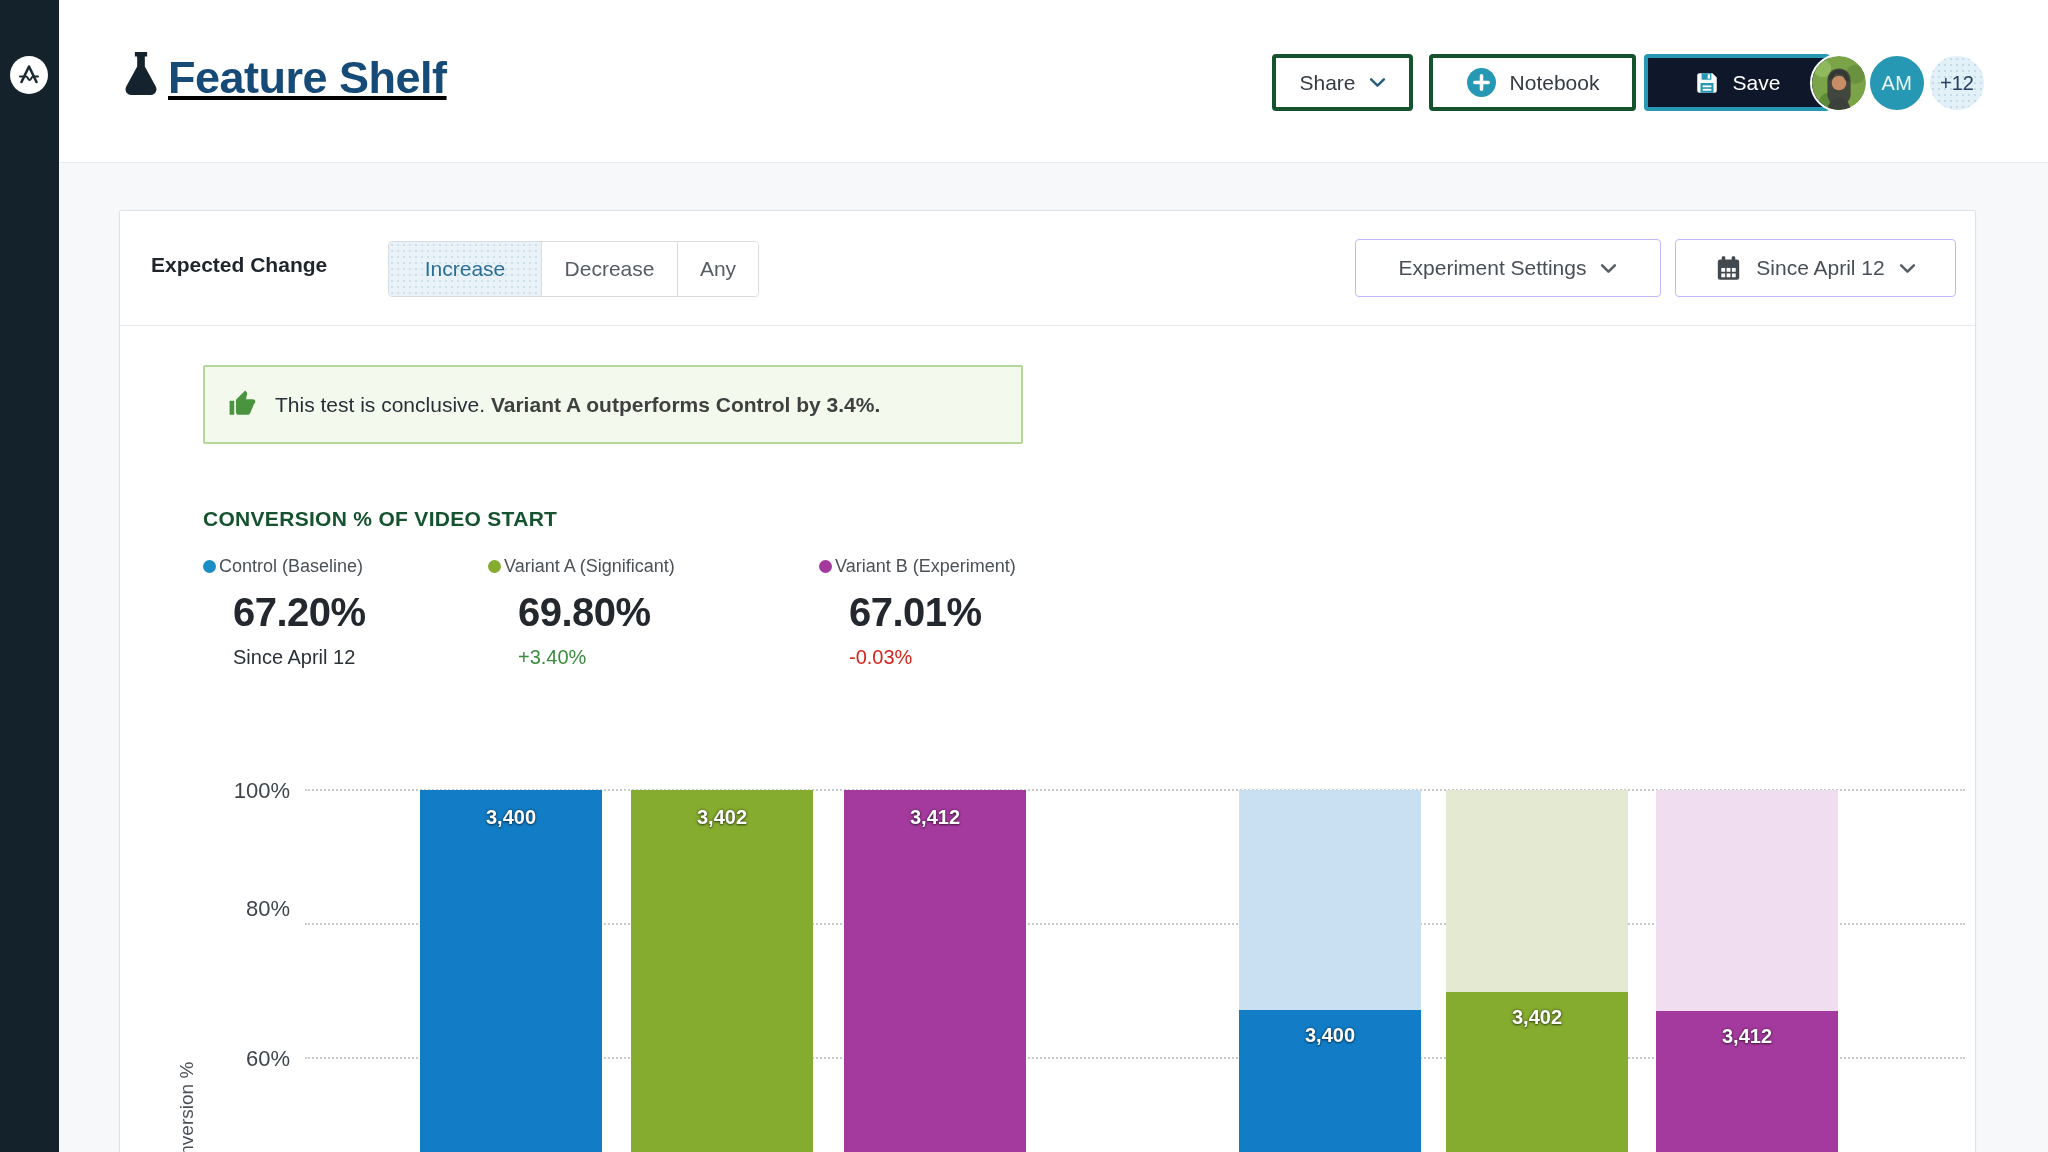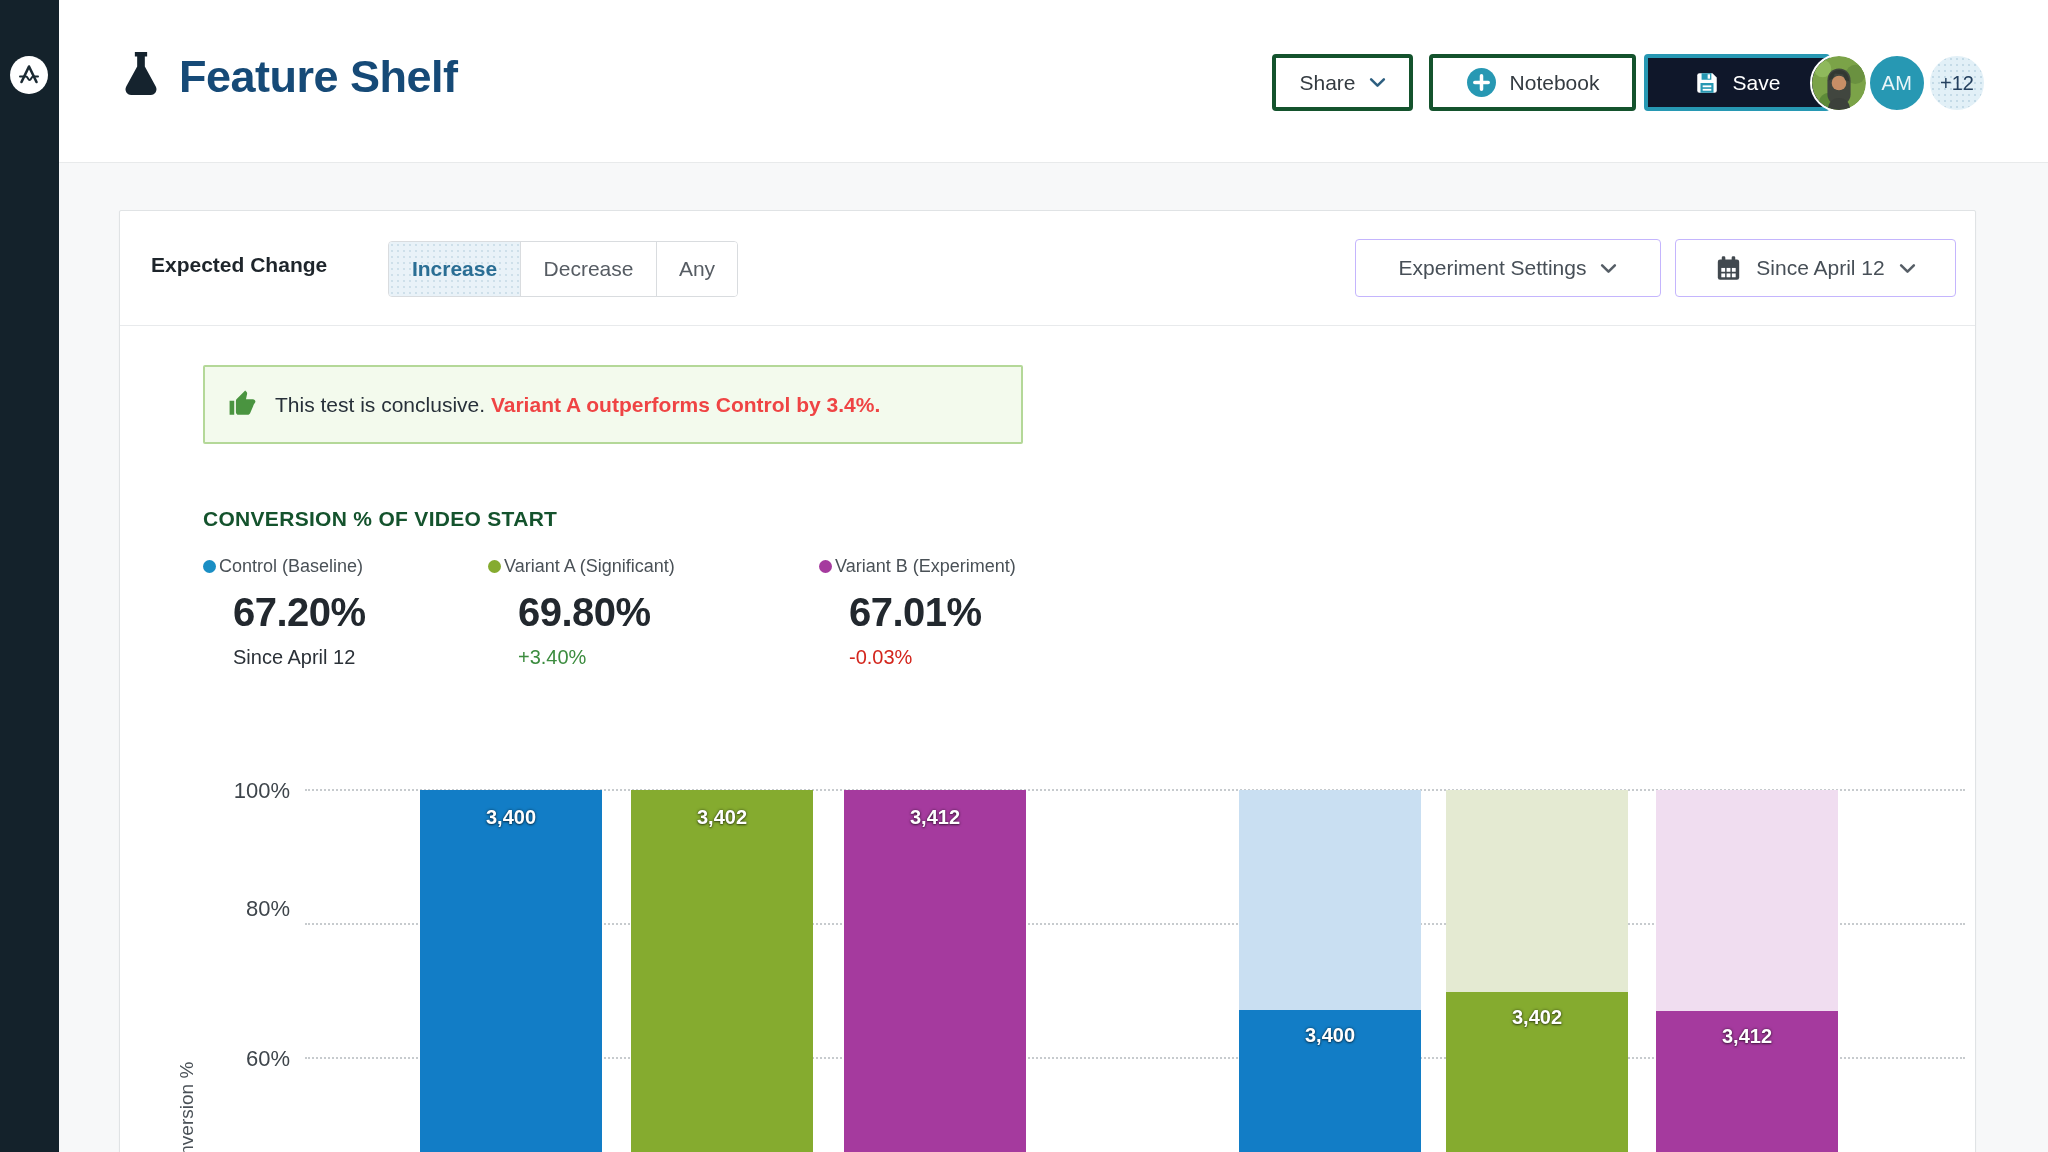--- a/index.html
+++ b/index.html
@@ -7,21 +7,21 @@
   .stage{
     position:relative;width:2048px;height:1152px;overflow:hidden;
     background:#f7f8f9;font-family:"Liberation Sans",sans-serif;
     -webkit-font-smoothing:antialiased;
   }
   
   .sidebar{position:absolute;left:0;top:0;width:59px;height:1152px;background:#14222b;z-index:5;}
   .sidebar .logo{position:absolute;left:9px;top:55px;width:40px;height:40px;cursor:pointer;}
   
   .header{position:absolute;left:59px;top:0;right:0;height:163px;background:#ffffff;border-bottom:1px solid #e8eaeb;z-index:4;}
-  .title-wrap{position:absolute;left:59px;top:50px;display:flex;align-items:center;gap:15px;}
+  .title-wrap{position:absolute;left:59px;top:50px;display:flex;align-items:flex-end;gap:4px;text-decoration:underline;}
   .page-title{font-size:45px;font-weight:700;color:#164a77;letter-spacing:-.5px;margin:0;}
   .hbtn{position:absolute;top:54px;height:57px;display:inline-flex;align-items:center;justify-content:center;
         gap:13px;background:#fff;border:4px solid #14532d;border-radius:4px;font-size:21px;color:#343b41;cursor:pointer;}
   .hbtn.share{left:1213px;width:141px;}
   .hbtn.notebook{left:1370px;width:207px;}
   .hbtn.save{left:1585px;width:186px;background:#0f172a;border-color:#2798b3;color:#ffffff;}
   .avatar{position:absolute;top:54px;width:58px;height:58px;border-radius:50%;border:2px solid #ffffff;
           display:flex;align-items:center;justify-content:center;font-size:20px;cursor:pointer;overflow:hidden;}
   .avatar.photo{left:1751px;padding:0;}
   .avatar.photo svg{display:block;width:100%;height:100%;}
@@ -39,21 +39,21 @@
      background-image:radial-gradient(rgba(42,110,148,.14) 1.3px,transparent 1.3px);background-size:6px 6px;}
   .dbtn{position:absolute;top:28px;height:58px;display:inline-flex;align-items:center;justify-content:center;gap:14px;
         background:#fff;border:1px solid #c4b5fd;border-radius:4px;font-size:21px;color:#474f57;cursor:pointer;}
   .dbtn.settings{left:1235px;width:306px;}
   .dbtn.daterange{left:1555px;width:281px;}
   .filter-divider{position:absolute;left:0;top:114px;width:100%;height:1px;background:#e8eaec;}
   
   .banner{position:absolute;left:83px;top:154px;width:820px;height:79px;background:#f3faed;
           border:2px solid #b4d898;border-radius:2px;display:flex;align-items:center;gap:17px;padding:0 22px;}
   .banner .txt{font-size:21px;color:#273039;}
-  .banner .txt b{color:#ef4444;}
+  .banner .txt b{color:#404040;}
   
   .chart-title{position:absolute;left:83px;top:296px;font-size:21px;font-weight:700;color:#14532d;letter-spacing:.3px;}
   .stat-col{position:absolute;top:345px;width:280px;}
   .stat-col.c0{left:83px;} .stat-col.c1{left:368px;} .stat-col.c2{left:699px;}
   .legend-row{display:flex;align-items:center;gap:3px;}
   .legend-dot{width:13px;height:13px;border-radius:50%;flex:0 0 13px;}
   .legend-name{font-size:18px;color:#4a5157;}
   .stat-value{margin:13px 0 0 30px;font-size:40px;font-weight:700;color:#22282e;letter-spacing:-.5px;}
   .stat-sub{margin:11px 0 0 30px;font-size:20px;color:#2b3138;}
   .stat-sub.green{color:#3c8c3f;} .stat-sub.red{color:#d3251c;}
@@ -145,21 +145,21 @@
     <div class="avatar count">
       <span>+12</span>
     </div>
   </header>
 
   <section class="card">
 
     <div class="filter-label">Expected Change</div>
 
     <div class="toggle-group">
-      <div class="toggle selected" style="width:132px;font-weight:bold;">Increase</div>
+      <div class="toggle selected" style="width:153px;">Increase</div>
       <div class="toggle" style="width:136px;">Decrease</div>
       <div class="toggle" style="width:80px;">Any</div>
     </div>
 
     <button class="dbtn settings">
       <span>Experiment Settings</span>
       <svg class="chev" width="17" height="11" viewBox="0 0 16 10">
           <path d="M2 2l6 6 6-6" fill="none" stroke="#565e66" stroke-width="2.4" stroke-linecap="round" stroke-linejoin="round"></path>
         </svg>
     </button>

